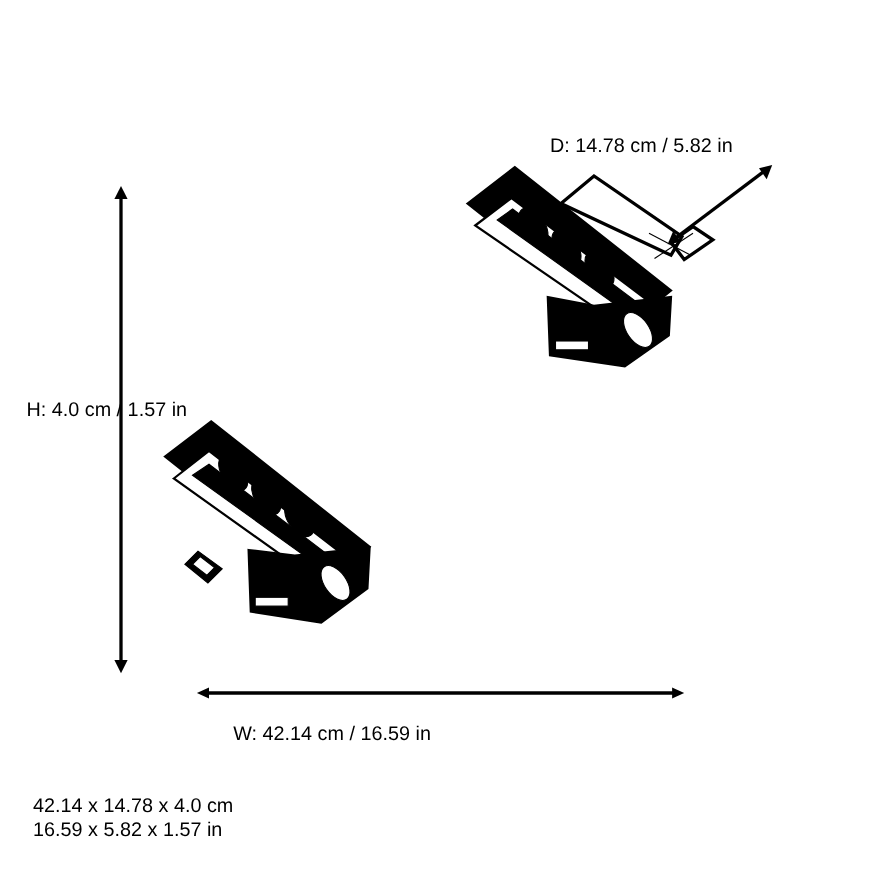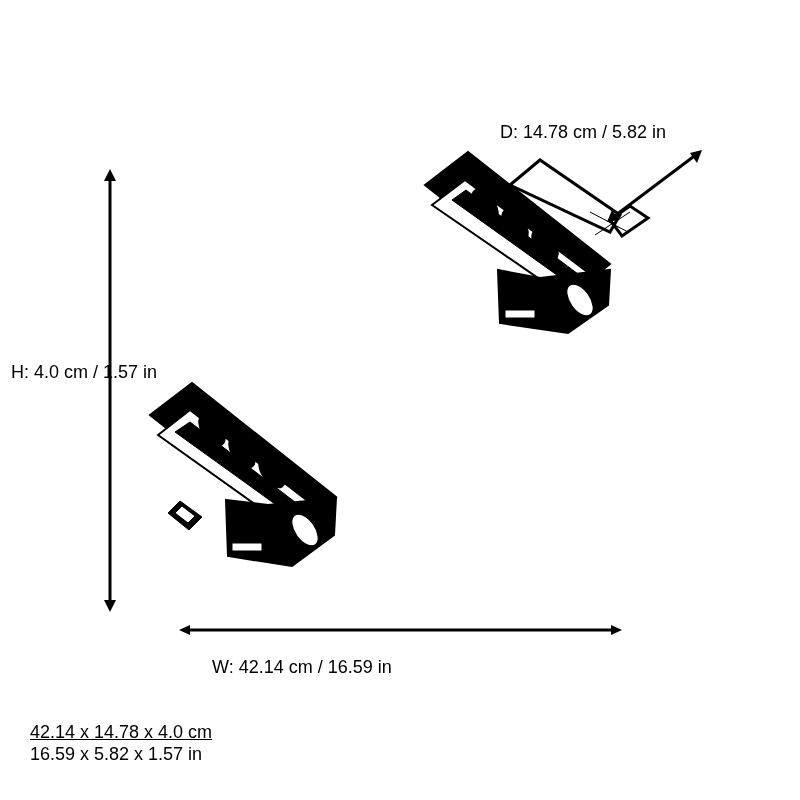--- a/index.html
+++ b/index.html
@@ -65,16 +65,16 @@
     <polygon points="226,500 268,505 336,498 334,535 292,566 228,556" fill="#000" stroke-width="2"></polygon>
     <ellipse cx="305" cy="530" rx="10" ry="18" transform="rotate(-35 305 530)" fill="#fff"></ellipse>
     <rect x="232" y="543" width="30" height="8" fill="#fff"></rect>
 
     <polygon points="168,513 180,501 202,517 189,530" fill="#000" stroke-width="1"></polygon>
     <polygon points="175,513 182,506 195,516 188,523" fill="#fff" stroke-width="1"></polygon>
   </g>
 </svg>
 
 <div class="lbl" style="left:500px; top:123px;">D: 14.78 cm / 5.82 in</div>
-<div class="lbl" style="left:11px; top:363px;">H: 4.0 cm / 1.57 in</div>
+<div class="lbl" style="left:24px; top:363px;">H: 4.0 cm / 1.57 in</div>
 <div class="lbl" style="left:190px; top:658px;margin-left:22px;">W: 42.14 cm / 16.59 in</div>
-<div class="lbl" style="left:30px; top:723px;text-decoration:underline;">42.14 x 14.78 x 4.0 cm</div>
+<div class="lbl" style="left:30px; top:723px;">42.14 x 14.78 x 4.0 cm</div>
 <div class="lbl" style="left:30px; top:745px;">16.59 x 5.82 x 1.57 in</div>
 
 </body></html>

